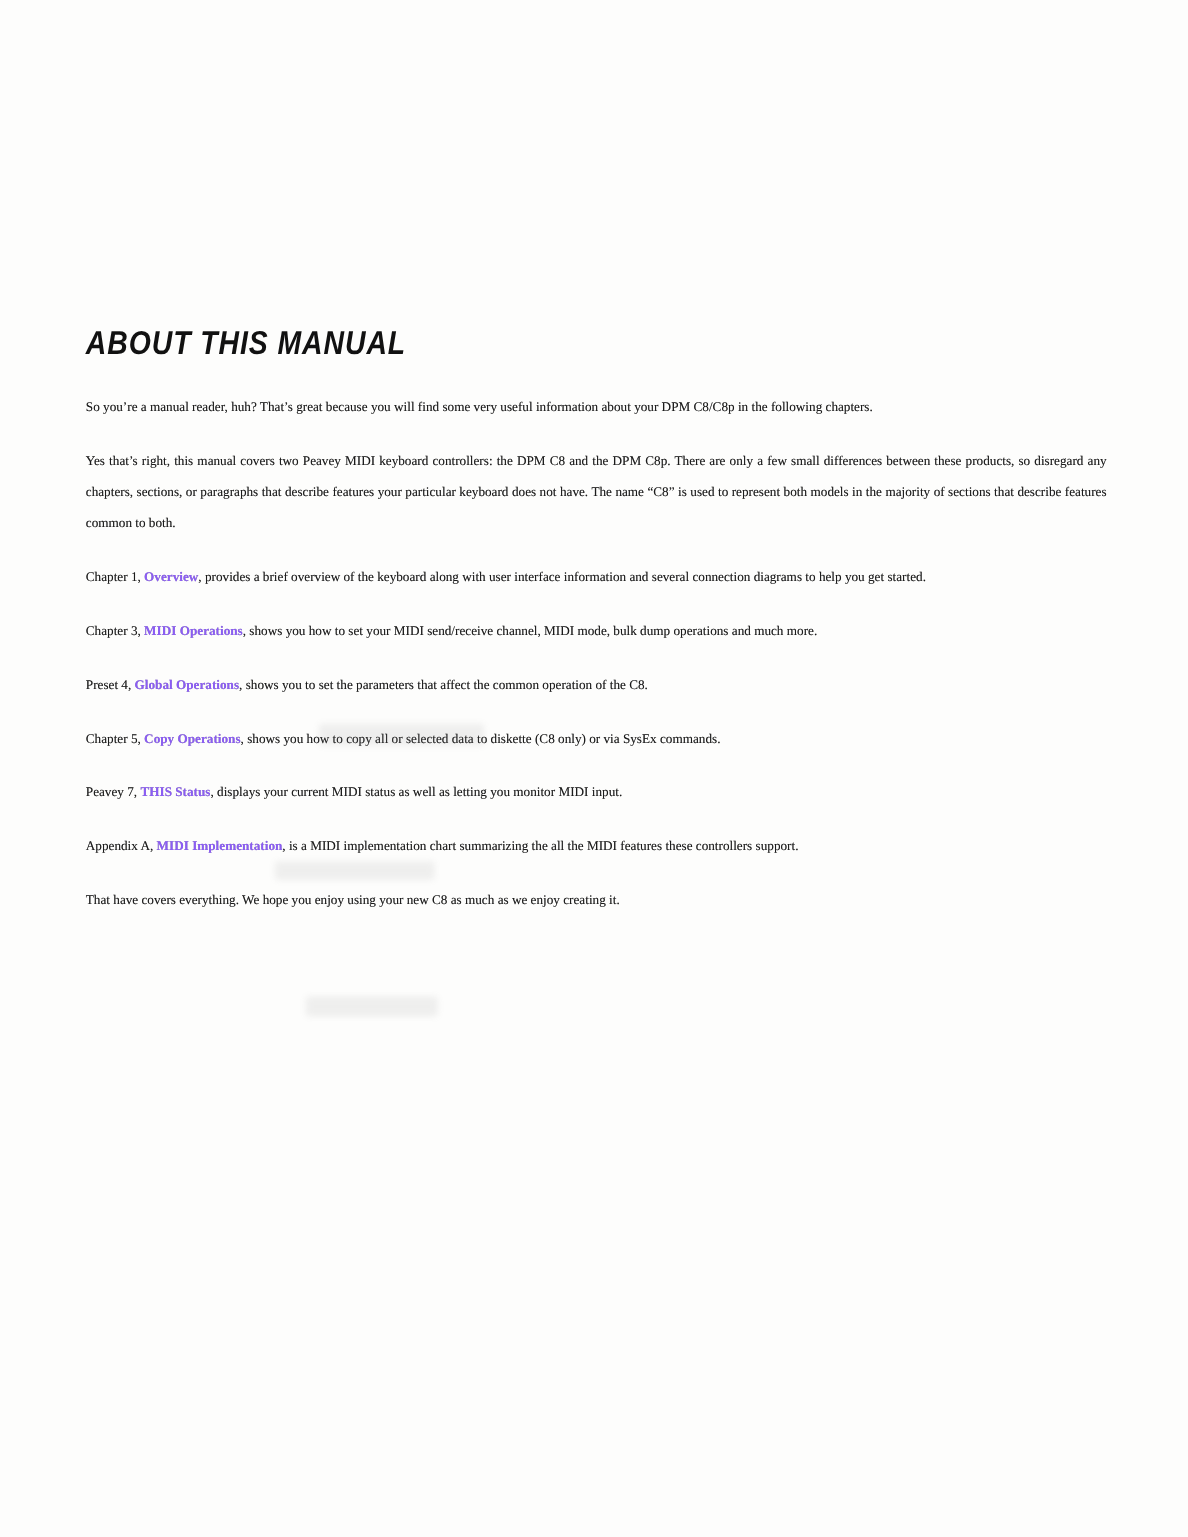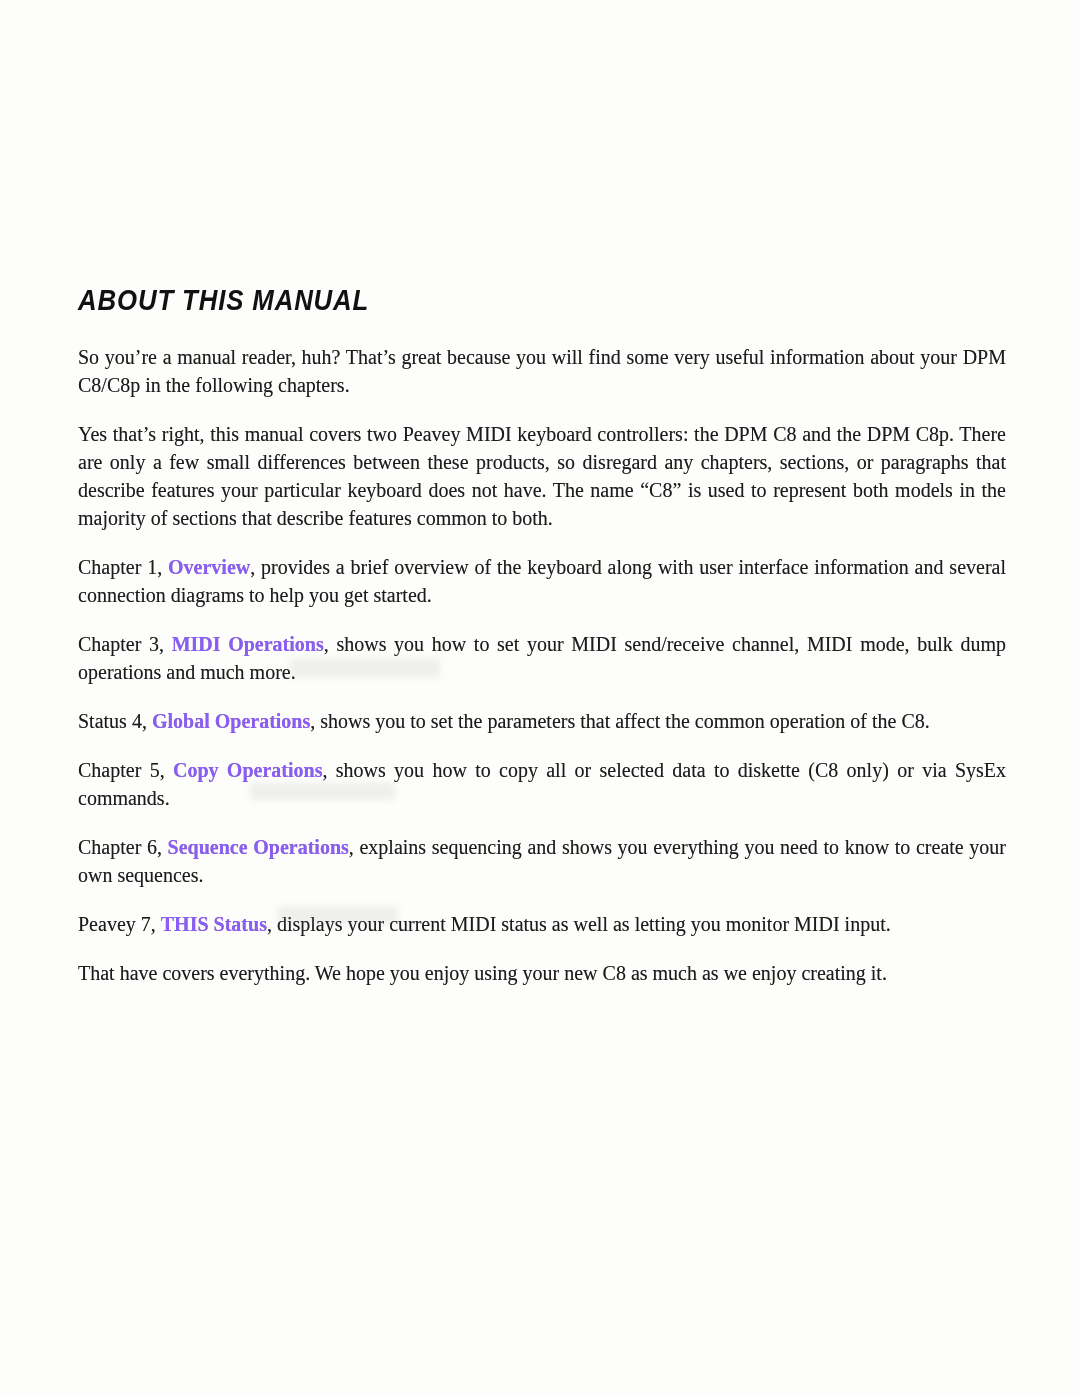--- a/index.html
+++ b/index.html
@@ -12,39 +12,39 @@
     width: 1080px;
     height: 1397px;
     background: #fdfdfc;
     overflow: hidden;
     font-family: "Liberation Serif", serif;
     color: #1c1c1c;
   }
   .content {
     position: absolute;
     left: 78px;
-    top: 285px;
+    top: 298px;
     width: 928px;
   }
   h1.doc-title {
     font-family: "Liberation Sans", sans-serif;
     font-weight: bold;
     font-style: italic;
     font-size: 30px;
     line-height: 30px;
     letter-spacing: 1px;
     color: #111111;
     margin: 0 0 28px 0;
     transform: scaleX(0.86);
     transform-origin: left center;
     white-space: nowrap;
   }
   p.para {
     margin: 0 0 21px 0;
-    font-size: 20px;
+    font-size: 12px;
     line-height: 28px;
     text-align: justify;
     text-shadow: 0 0 0.4px rgba(30,30,30,0.45);
   }
   p.para b {
     font-weight: bold;
     color: #8b5cf6;
   }
   
   .smudge {
@@ -68,28 +68,28 @@
 
     <p class="para"><span>So you’re a manual reader, huh? That’s great because you will find some very useful information about your DPM C8/C8p in the following chapters.</span><b></b><span></span></p>
 
     <p class="para"><span>Yes that’s right, this manual covers two Peavey MIDI keyboard controllers: the DPM C8 and the DPM C8p. There are only a few small differences between these products, so disregard any chapters, sections, or paragraphs that describe features your particular keyboard does not have. The name “C8” is used to represent both models in the majority of sections that describe features common to both.</span><b></b><span></span></p>
 
     <p class="para"><span>Chapter 1, </span><b>Overview</b><span>, provides a brief overview of the keyboard along with user interface information and several connection diagrams to help you get started.</span></p>
 
 
     <p class="para"><span>Chapter 3, </span><b>MIDI Operations</b><span>, shows you how to set your MIDI send/receive channel, MIDI mode, bulk dump operations and much more.</span></p>
 
-    <p class="para"><span>Status 4, </span><b>Global Operations</b><span>, shows you to set the parameters that affect the common operation of the C8.</span></p>
+    <p class="para"><span>Preset 4, </span><b>Global Operations</b><span>, shows you to set the parameters that affect the common operation of the C8.</span></p>
 
     <p class="para"><span>Chapter 5, </span><b>Copy Operations</b><span>, shows you how to copy all or selected data to diskette (C8 only) or via SysEx commands.</span></p>
 
-    <p class="para"><span>Chapter 6, </span><b>Sequence Operations</b><span>, explains sequencing and shows you everything you need to know to create your own sequences.</span></p>
 
     <p class="para"><span>Peavey 7, </span><b>THIS Status</b><span>, displays your current MIDI status as well as letting you monitor MIDI input.</span></p>
 
+    <p class="para"><span>Appendix A, </span><b>MIDI Implementation</b><span>, is a MIDI implementation chart summarizing the all the MIDI features these controllers support.</span></p>
 
     <p class="para"><span>That have covers everything. We hope you enjoy using your new C8 as much as we enjoy creating it.</span><b></b><span></span></p>
 
   </div>
 
   <div class="smudge s1"></div>
   <div class="smudge s2"></div>
   <div class="smudge s3"></div>
 </div>
 

